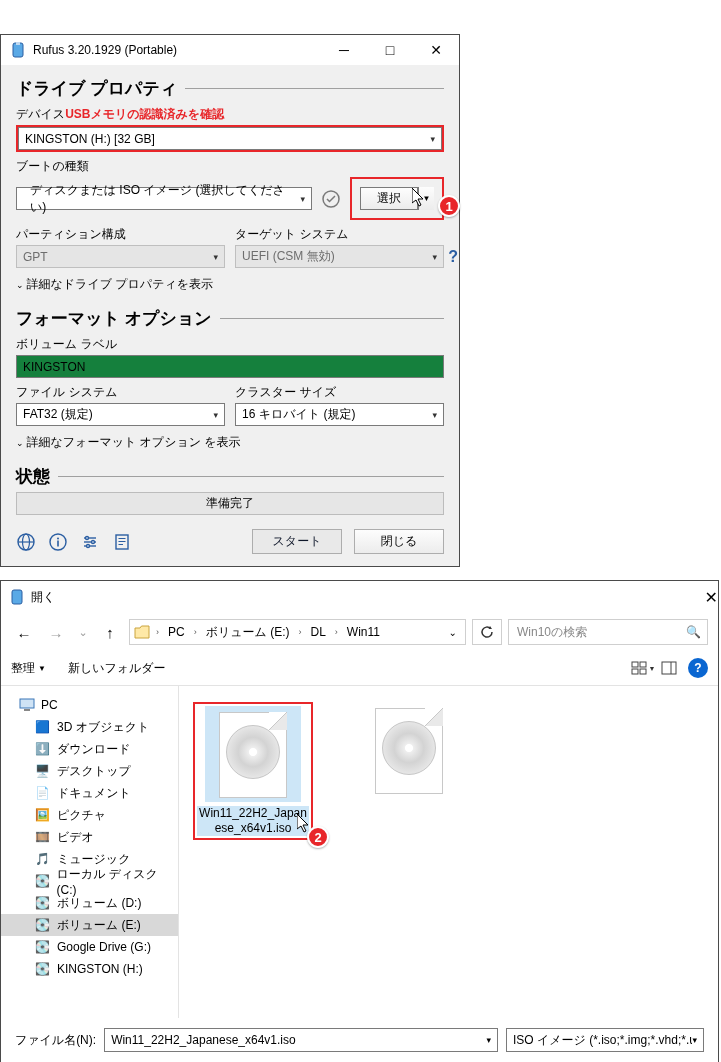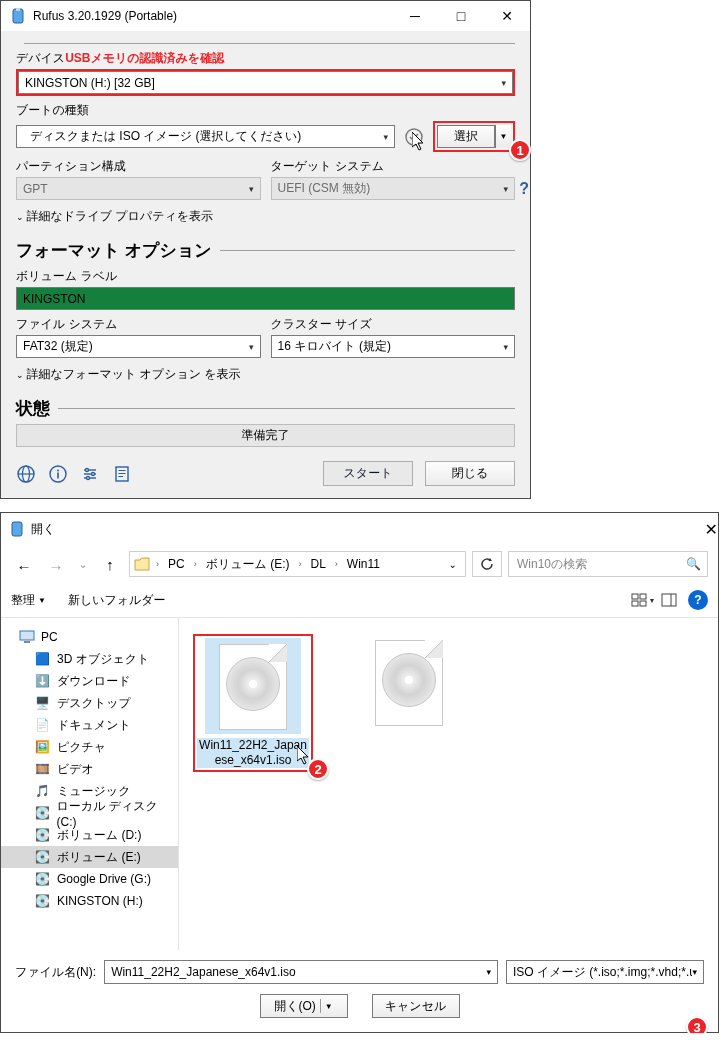--- a/index.html
+++ b/index.html
@@ -74,36 +74,37 @@
   .filter { width: 198px; height: 24px; border: 1px solid #7a7a7a; font-size: 12px; padding: 0 20px 0 6px; display: flex; align-items: center; position: relative; overflow: hidden; white-space: nowrap; }
   .filter .caret { position: absolute; right: 6px; font-size: 9px; background: #fff; }
   .btn-row { display: flex; justify-content: center; gap: 24px; }
   .dlg-btn { width: 88px; height: 24px; border: 1px solid #7a7a7a; background: linear-gradient(#fdfdfd,#ececec); font-size: 12px; display: flex; align-items: center; justify-content: center; cursor: pointer; }
   svg { display: block; }
   .cursor-arrow { position: absolute; width: 14px; height: 20px; pointer-events: none; }
 </style>
 </head>
 <body>
 
-<div class="window" style="width:531px;">
+<div class="window" style="width:460px;margin-top:34px;">
   <div class="titlebar">
     <span class="icon">
       <svg width="16" height="16" viewBox="0 0 16 16">
           <rect x="3" y="1" width="10" height="14" rx="2" fill="#5aa9e6" stroke="#2b5ea2"></rect>
           <rect x="6" y="0" width="4" height="3" fill="#c0d8ef"></rect>
         </svg>
     </span>
     <span class="title">Rufus 3.20.1929 (Portable)</span>
     <span class="winbtn">─</span>
     <span class="winbtn">□</span>
     <span class="winbtn close">✕</span>
   </div>
 
   <div class="rufus-body">
     <div class="section-hdr">
+      <span class="txt">ドライブ プロパティ</span>
         <span class="line"></span>
     </div>
 
     <div class="label">
       <span>デバイス</span><span class="red-text">USBメモリの認識済みを確認</span>
     </div>
     <div class="red-frame" style="padding:0;">
       <div class="dropdown" style="width:100%">
           <span>KINGSTON (H:) [32 GB]</span>
           <span class="caret">▾</span>
@@ -115,21 +116,21 @@
       <div class="dropdown" style="flex:1;padding-left:13px;">
           <span>ディスクまたは ISO イメージ (選択してください)</span>
           <span class="caret">▾</span>
         </div>
       <div class="small-icon">
         <svg width="18" height="18" viewBox="0 0 18 18">
             <circle cx="9" cy="9" r="8" fill="none" stroke="#7a7a7a" stroke-width="1.5"></circle>
             <path d="M5 9 l2.5 2.5 L13 6" fill="none" stroke="#7a7a7a" stroke-width="1.5"></path>
           </svg>
       </div>
-      <div class="red-frame" style="display:flex; padding:2px;">
+      <div class="red-frame" style="display:flex; padding:8px;">
         <div class="select-btn">
             <span>選択</span>
           </div>
         <div class="select-split">
             <span style="font-size:8px;">▼</span>
           </div>
       </div>
       <svg class="cursor-arrow" style="left:396px;top:11px;" viewBox="0 0 14 20">
           <path d="M0 0 L0 15 L4 12 L7 18 L9 17 L6 11 L11 11 Z" fill="#fff" stroke="#000" stroke-width="1"></path>
         </svg>

